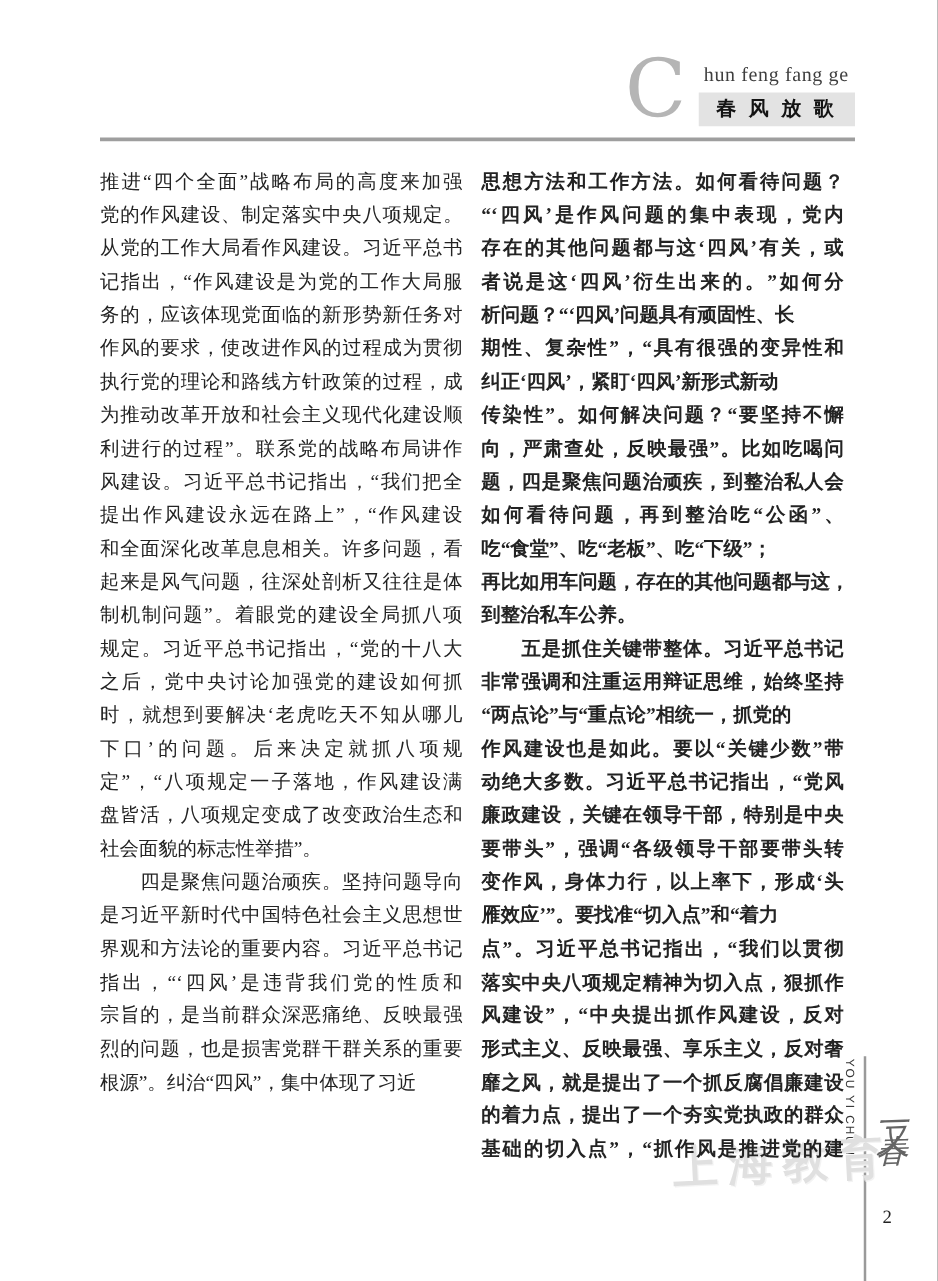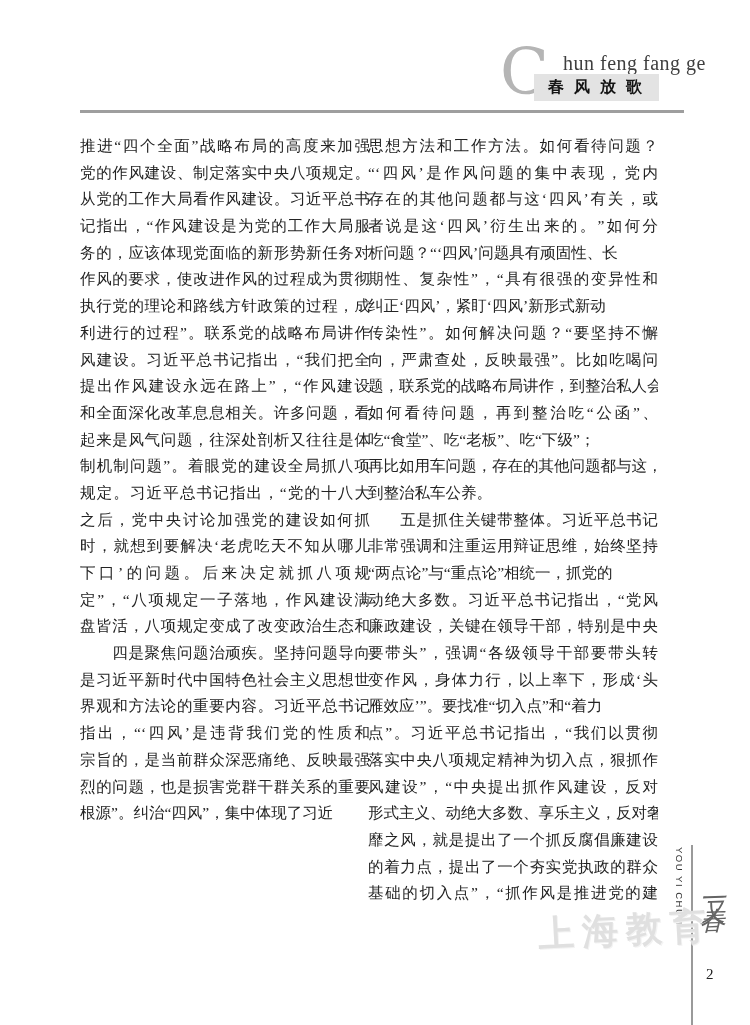--- a/index.html
+++ b/index.html
@@ -10,34 +10,34 @@
     color:#232323;
   }
   
   .dropcap{
     position:absolute;left:500px;top:40px;
     font-size:64px;line-height:1;color:#b5b5b5;
     font-family:"DejaVu Serif",serif;
   }
   .pinyin{
     position:absolute;left:563px;top:52px;
-    font-size:20px;color:#3f3f3f;letter-spacing:0.5px;white-space:nowrap;
+    font-size:16px;color:#3f3f3f;letter-spacing:0.5px;white-space:nowrap;
   }
   .title-box{
-    position:absolute;left:534px;top:74px;width:125px;height:27px;
+    position:absolute;left:559px;top:74px;width:125px;height:27px;
     background:#e3e3e3;display:flex;align-items:center;justify-content:center;
     font-size:16px;font-weight:bold;color:#141414;letter-spacing:3px;white-space:nowrap;
   }
   .header-rule{
     position:absolute;left:80px;top:110px;width:604px;height:3px;background:#9e9e9e;
   }
   
   .col{position:absolute;top:133px;width:290px;z-index:2;}
   .col-left{left:80px;}
-  .col-right{left:368px;}
+  .col-right{left:385px;font-weight:bold;}
   .line{
     height:26.7px;line-height:26.7px;font-size:15.5px;
     white-space:nowrap;overflow:hidden;
     text-align:justify;text-align-last:justify;-moz-text-align-last:justify;
   }
   .line.short{text-align-last:left;-moz-text-align-last:left;}
   
   .watermark{
     position:absolute;left:538px;top:906px;z-index:1;
     font-size:36px;font-weight:bold;color:#e0e0e0;letter-spacing:8px;
@@ -79,67 +79,70 @@
   <div class="watermark">上海教育</div>
 
   <div class="col col-left">
       <div class="line">推进“四个全面”战略布局的高度来加强</div>
       <div class="line">党的作风建设、制定落实中央八项规定。</div>
       <div class="line">从党的工作大局看作风建设。习近平总书</div>
       <div class="line">记指出，“作风建设是为党的工作大局服</div>
       <div class="line">务的，应该体现党面临的新形势新任务对</div>
       <div class="line">作风的要求，使改进作风的过程成为贯彻</div>
       <div class="line">执行党的理论和路线方针政策的过程，成</div>
+      <div class="line">为推动改革开放和社会主义现代化建设顺</div>
       <div class="line">利进行的过程”。联系党的战略布局讲作</div>
       <div class="line">风建设。习近平总书记指出，“我们把全</div>
       <div class="line">提出作风建设永远在路上”，“作风建设</div>
       <div class="line">和全面深化改革息息相关。许多问题，看</div>
       <div class="line">起来是风气问题，往深处剖析又往往是体</div>
       <div class="line">制机制问题”。着眼党的建设全局抓八项</div>
       <div class="line">规定。习近平总书记指出，“党的十八大</div>
       <div class="line">之后，党中央讨论加强党的建设如何抓</div>
       <div class="line">时，就想到要解决‘老虎吃天不知从哪儿</div>
       <div class="line">下口’的问题。后来决定就抓八项规</div>
       <div class="line">定”，“八项规定一子落地，作风建设满</div>
       <div class="line">盘皆活，八项规定变成了改变政治生态和</div>
+      <div class="line short">社会面貌的标志性举措”。</div>
       <div class="line">　　四是聚焦问题治顽疾。坚持问题导向</div>
       <div class="line">是习近平新时代中国特色社会主义思想世</div>
       <div class="line">界观和方法论的重要内容。习近平总书记</div>
       <div class="line">指出，“‘四风’是违背我们党的性质和</div>
       <div class="line">宗旨的，是当前群众深恶痛绝、反映最强</div>
       <div class="line">烈的问题，也是损害党群干群关系的重要</div>
       <div class="line short">根源”。纠治“四风”，集中体现了习近</div>
     </div>
   <div class="col col-right">
       <div class="line">思想方法和工作方法。如何看待问题？</div>
       <div class="line">“‘四风’是作风问题的集中表现，党内</div>
       <div class="line">存在的其他问题都与这‘四风’有关，或</div>
       <div class="line">者说是这‘四风’衍生出来的。”如何分</div>
       <div class="line short">析问题？“‘四风’问题具有顽固性、长</div>
       <div class="line">期性、复杂性”，“具有很强的变异性和</div>
       <div class="line short">纠正‘四风’，紧盯‘四风’新形式新动</div>
       <div class="line">传染性”。如何解决问题？“要坚持不懈</div>
       <div class="line">向，严肃查处，反映最强”。比如吃喝问</div>
-      <div class="line">题，联系党的战略布局讲作，到整治私人会</div>
+      <div class="line">题，四是聚焦问题治顽疾，到整治私人会</div>
       <div class="line">如何看待问题，再到整治吃“公函”、</div>
       <div class="line short">吃“食堂”、吃“老板”、吃“下级”；</div>
       <div class="line">再比如用车问题，存在的其他问题都与这，</div>
       <div class="line short">到整治私车公养。</div>
       <div class="line">　　五是抓住关键带整体。习近平总书记</div>
       <div class="line">非常强调和注重运用辩证思维，始终坚持</div>
       <div class="line short">“两点论”与“重点论”相统一，抓党的</div>
+      <div class="line">作风建设也是如此。要以“关键少数”带</div>
       <div class="line">动绝大多数。习近平总书记指出，“党风</div>
       <div class="line">廉政建设，关键在领导干部，特别是中央</div>
       <div class="line">要带头”，强调“各级领导干部要带头转</div>
       <div class="line">变作风，身体力行，以上率下，形成‘头</div>
       <div class="line short">雁效应’”。要找准“切入点”和“着力</div>
       <div class="line">点”。习近平总书记指出，“我们以贯彻</div>
       <div class="line">落实中央八项规定精神为切入点，狠抓作</div>
       <div class="line">风建设”，“中央提出抓作风建设，反对</div>
-      <div class="line">形式主义、动绝大多数、享乐主义，反对奢</div>
+      <div class="line">形式主义、反映最强、享乐主义，反对奢</div>
       <div class="line">靡之风，就是提出了一个抓反腐倡廉建设</div>
       <div class="line">的着力点，提出了一个夯实党执政的群众</div>
       <div class="line">基础的切入点”，“抓作风是推进党的建</div>
     </div>
 
   <div class="vert-label">YOU YI CHUN</div>
   <div class="vrule"></div>
   <div class="calligraphy">又一春</div>
   <div class="page-num">2</div>
 

